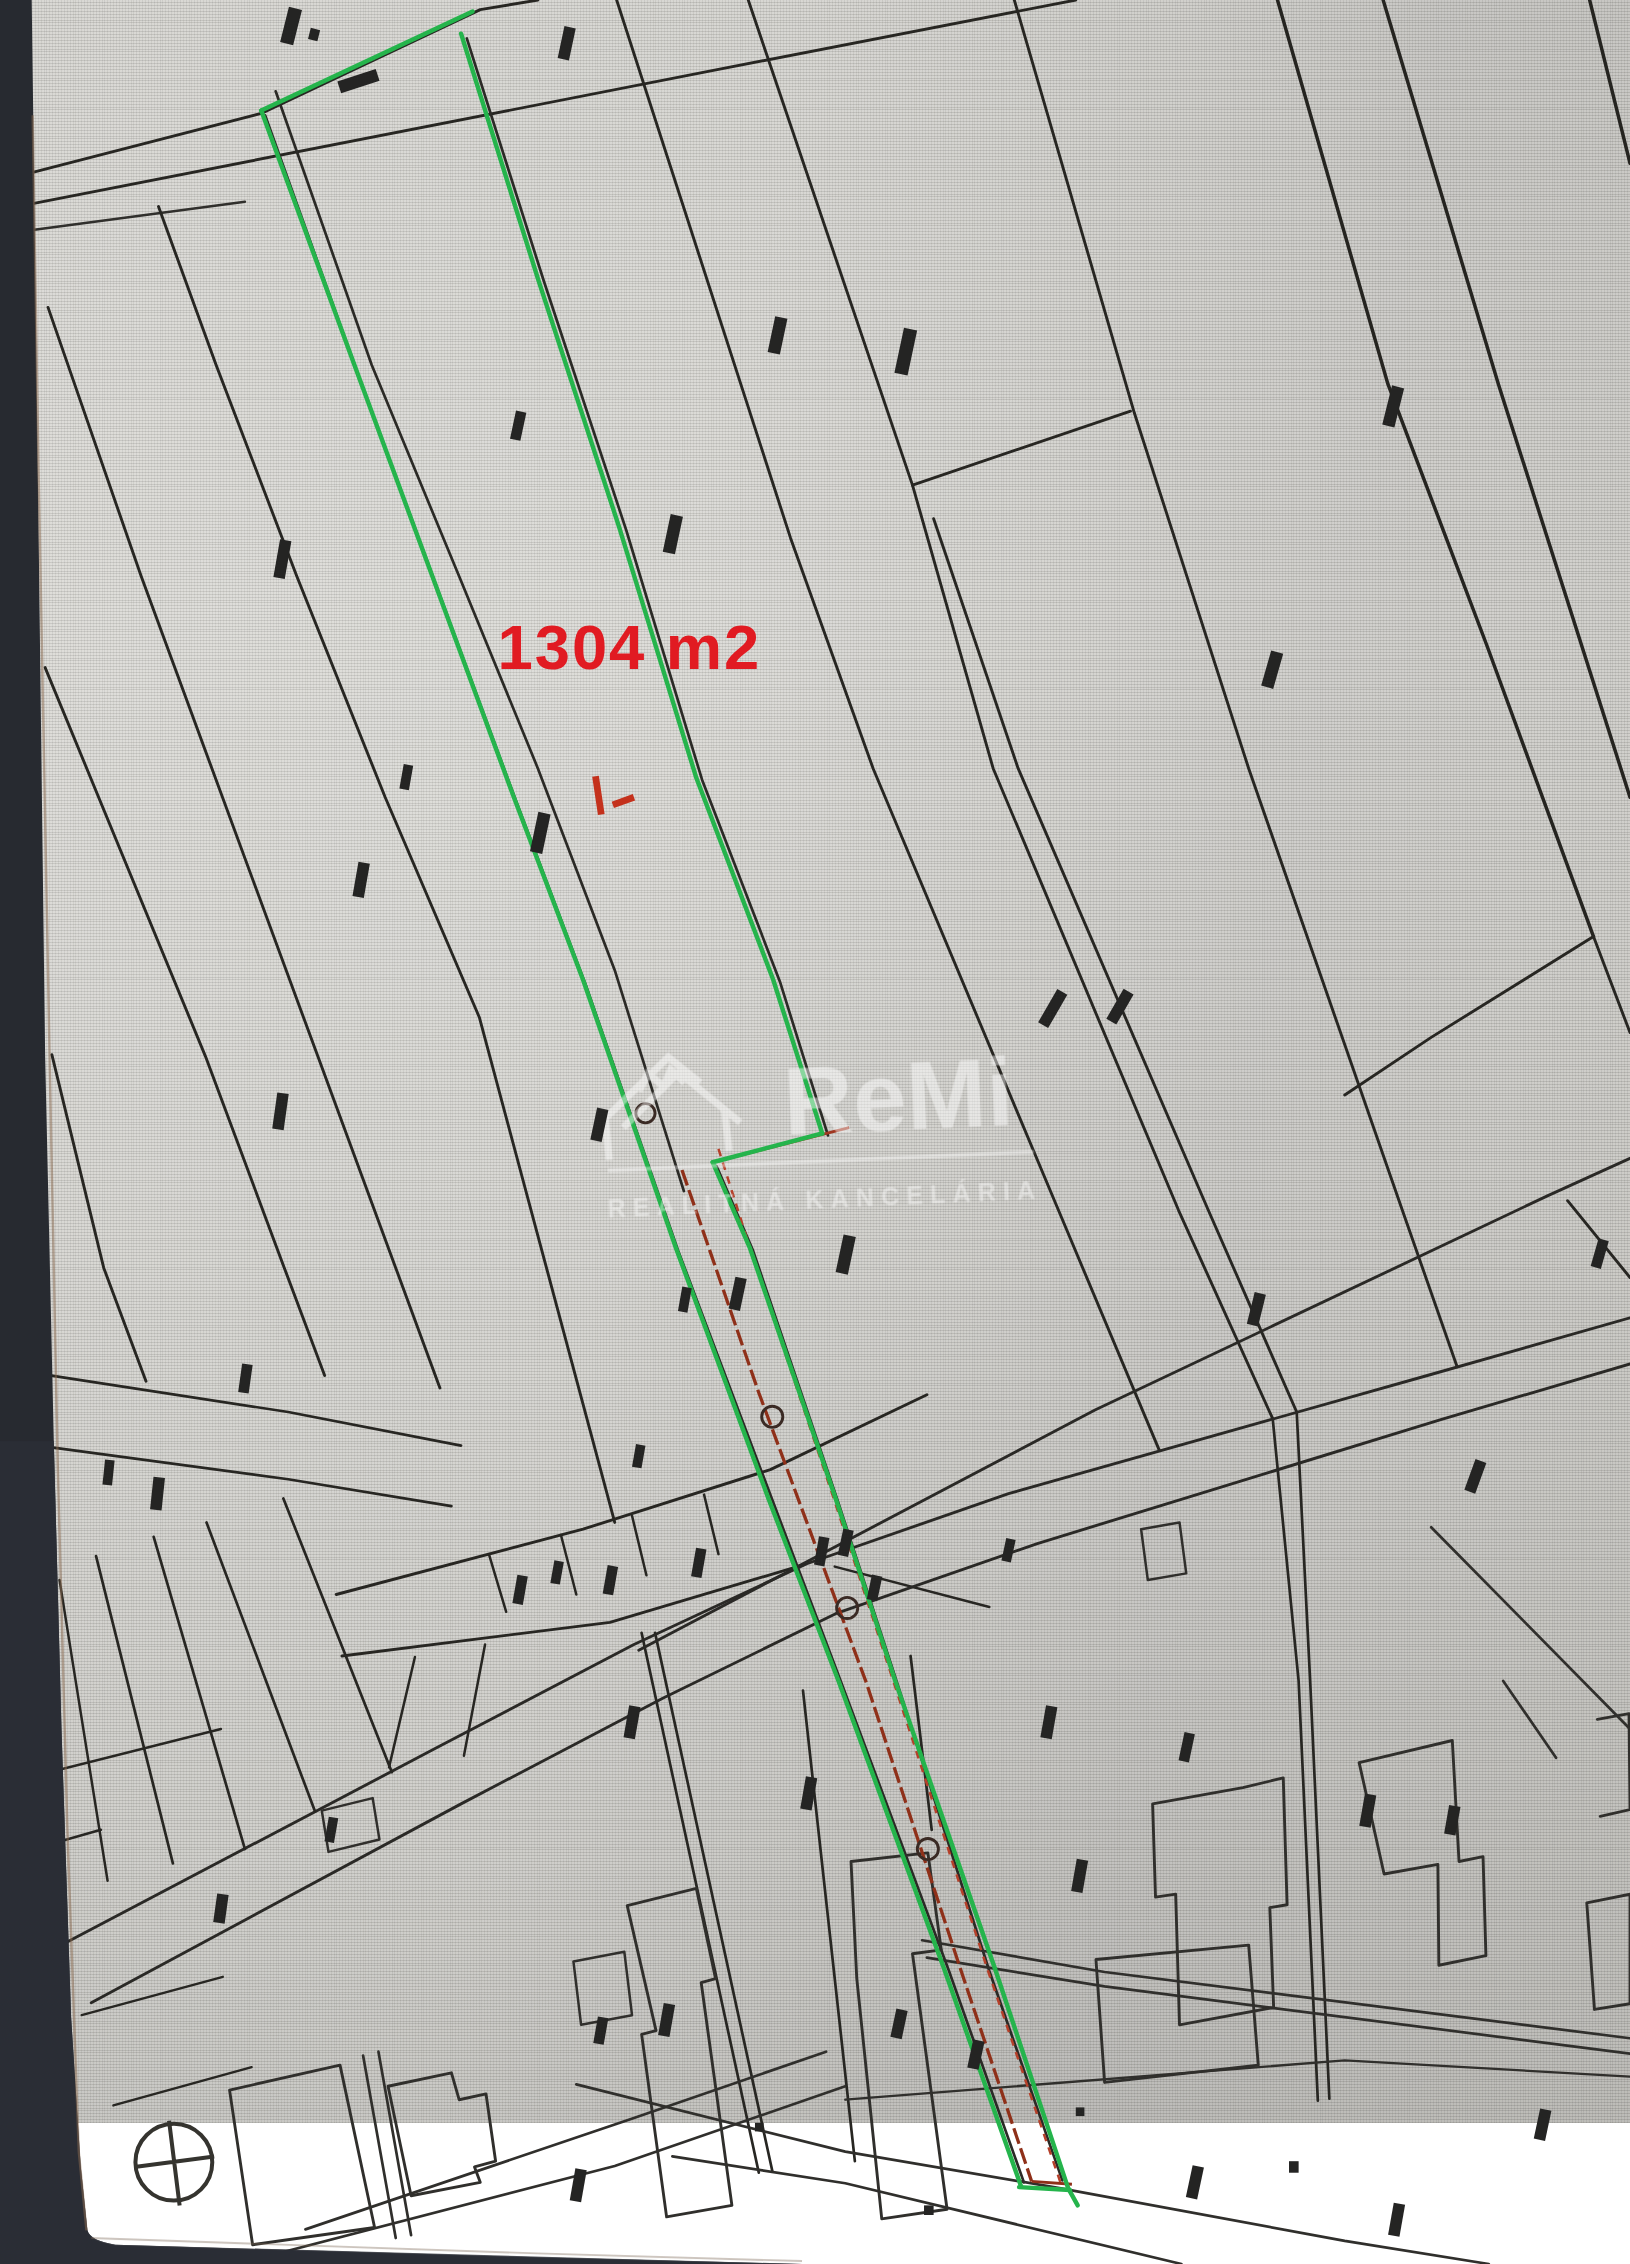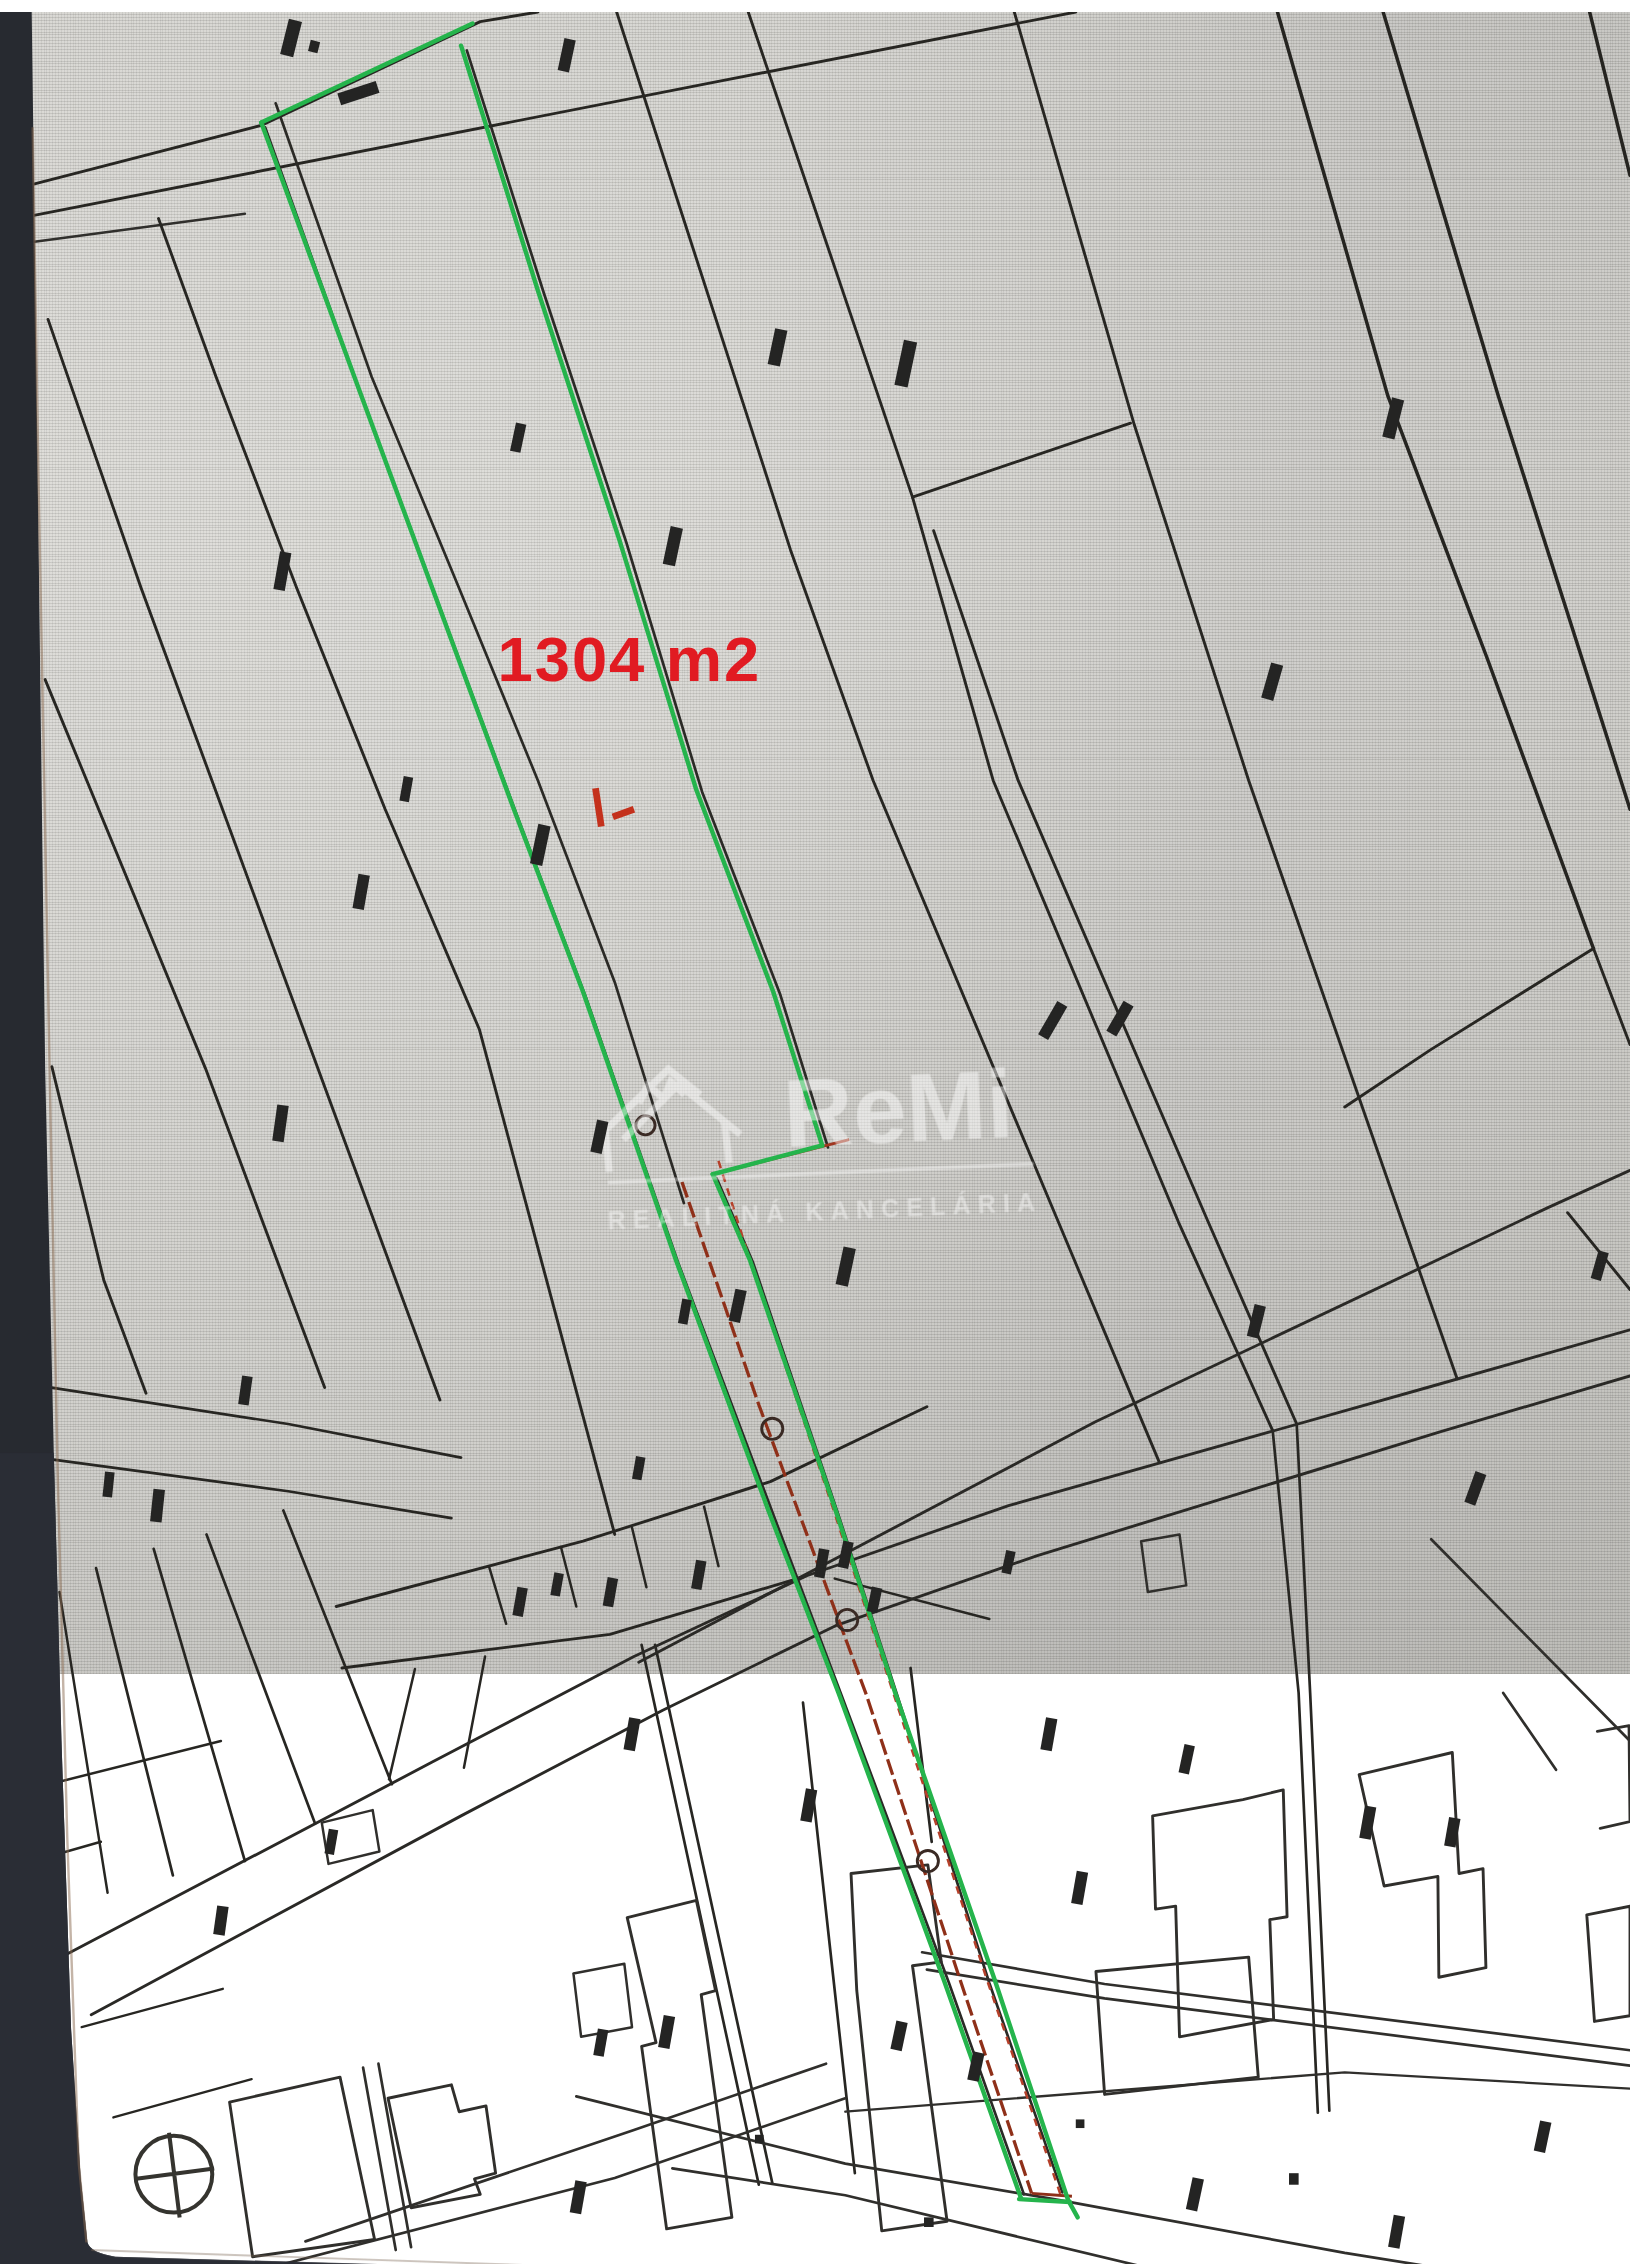--- a/index.html
+++ b/index.html
@@ -1,18 +1,18 @@
 <!DOCTYPE html>
 <html><head>
 <meta charset="utf-8">
 <style>
   html,body{margin:0;padding:0;}
   body{width:1630px;height:2264px;overflow:hidden;font-family:"Liberation Sans",sans-serif;}
-  .wrap{position:relative;width:1630px;height:1662px;
-    background:linear-gradient(100deg,#d7d6d1 0%,#d4d3ce 40%,#c8c7c3 72%,#cecdc8 100%);margin-top:12px;}
+  .wrap{position:relative;width:1630px;height:2123px;
+    background:linear-gradient(100deg,#d7d6d1 0%,#d4d3ce 40%,#c8c7c3 72%,#cecdc8 100%);}
   .moire{position:absolute;inset:0;
     background:
       repeating-linear-gradient(0deg, rgba(40,40,38,0.10) 0 1px, rgba(255,255,255,0.10) 1px 2.9px),
       repeating-linear-gradient(90deg, rgba(40,40,38,0.07) 0 1px, rgba(255,255,255,0.06) 1px 2.9px);}
   .shade{position:absolute;inset:0;
     background:
       radial-gradient(120% 90% at 28% 38%, rgba(255,255,255,0.10) 0%, rgba(0,0,0,0) 55%, rgba(0,0,0,0.08) 100%),
       linear-gradient(180deg, rgba(0,0,0,0.02) 0%, rgba(0,0,0,0) 30%, rgba(0,0,0,0.06) 100%);}
   svg{position:absolute;left:0;top:0;}
 </style>

